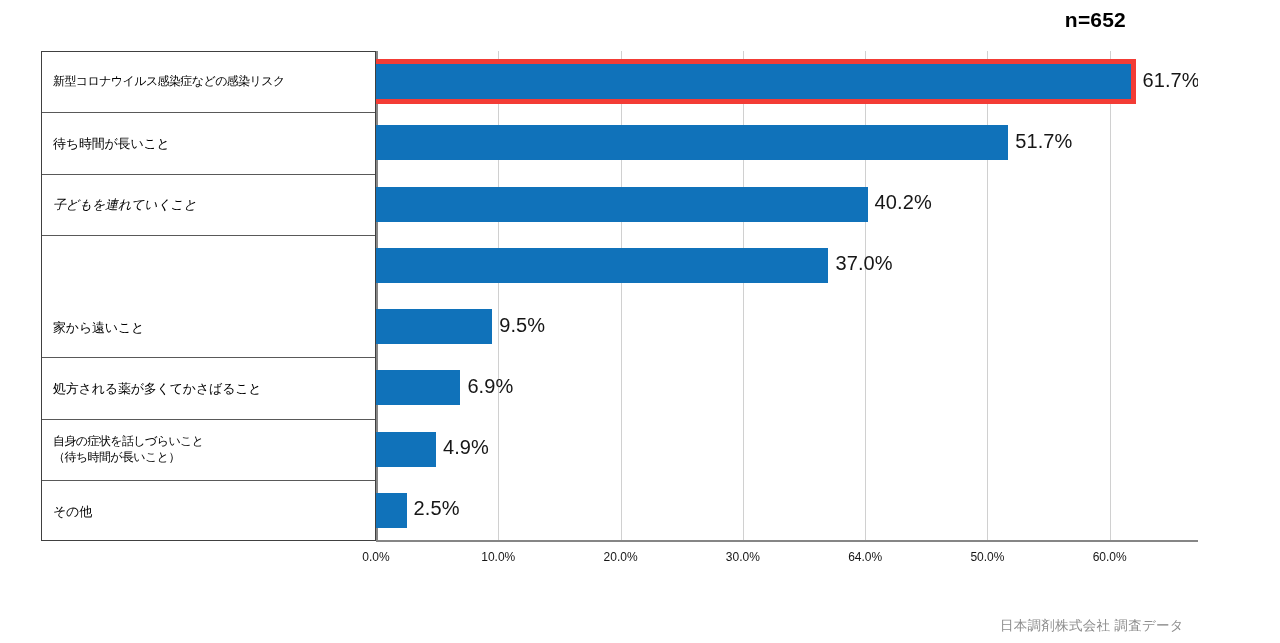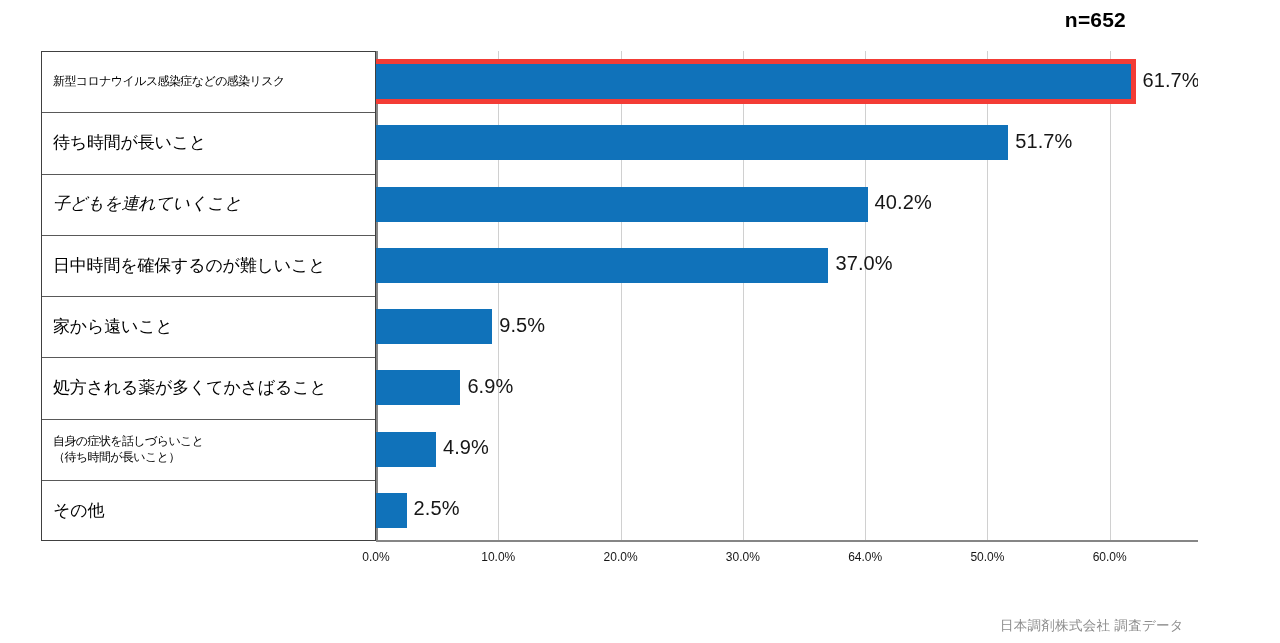--- a/index.html
+++ b/index.html
@@ -58,21 +58,21 @@
     width: 100%;
     box-sizing: border-box;
     border-bottom: 1.4px solid #595959;
     display: flex;
     align-items: center;
     padding-left: 11px;
     padding-right: 4px;
   }
   .cat-row.last { border-bottom: none; }
   .cat-label {
-    font-size: 17px;
+    font-size: 13px;
     line-height: 1.32;
     color: #000;
     letter-spacing: -0.2px;
     white-space: pre-line;
   }
   .cat-label.small { font-size: 12px; letter-spacing: -0.6px; }
 
   
   .plot {
     position: absolute;
@@ -151,23 +151,20 @@
 
   <div class="cat-table">
       <div class="cat-row" style="top: 0px; height: 61.25px;">
         <span class="cat-label small">新型コロナウイルス感染症などの感染リスク</span>
       </div>
       <div class="cat-row" style="top: 61.25px; height: 61.25px;">
         <span class="cat-label">待ち時間が長いこと</span>
       </div>
       <div class="cat-row" style="top: 122.5px; height: 61.25px; font-style: italic;">
         <span class="cat-label">子どもを連れていくこと</span>
-      </div>
-      <div class="cat-row" style="top: 183.75px; height: 61.25px;">
-        <span class="cat-label">日中時間を確保するのが難しいこと</span>
       </div>
       <div class="cat-row" style="top: 245px; height: 61.25px;">
         <span class="cat-label">家から遠いこと</span>
       </div>
       <div class="cat-row" style="top: 306.25px; height: 61.25px;">
         <span class="cat-label">処方される薬が多くてかさばること</span>
       </div>
       <div class="cat-row" style="top: 367.5px; height: 61.25px;">
         <span class="cat-label small">自身の症状を話しづらいこと
 （待ち時間が長いこと）</span>

